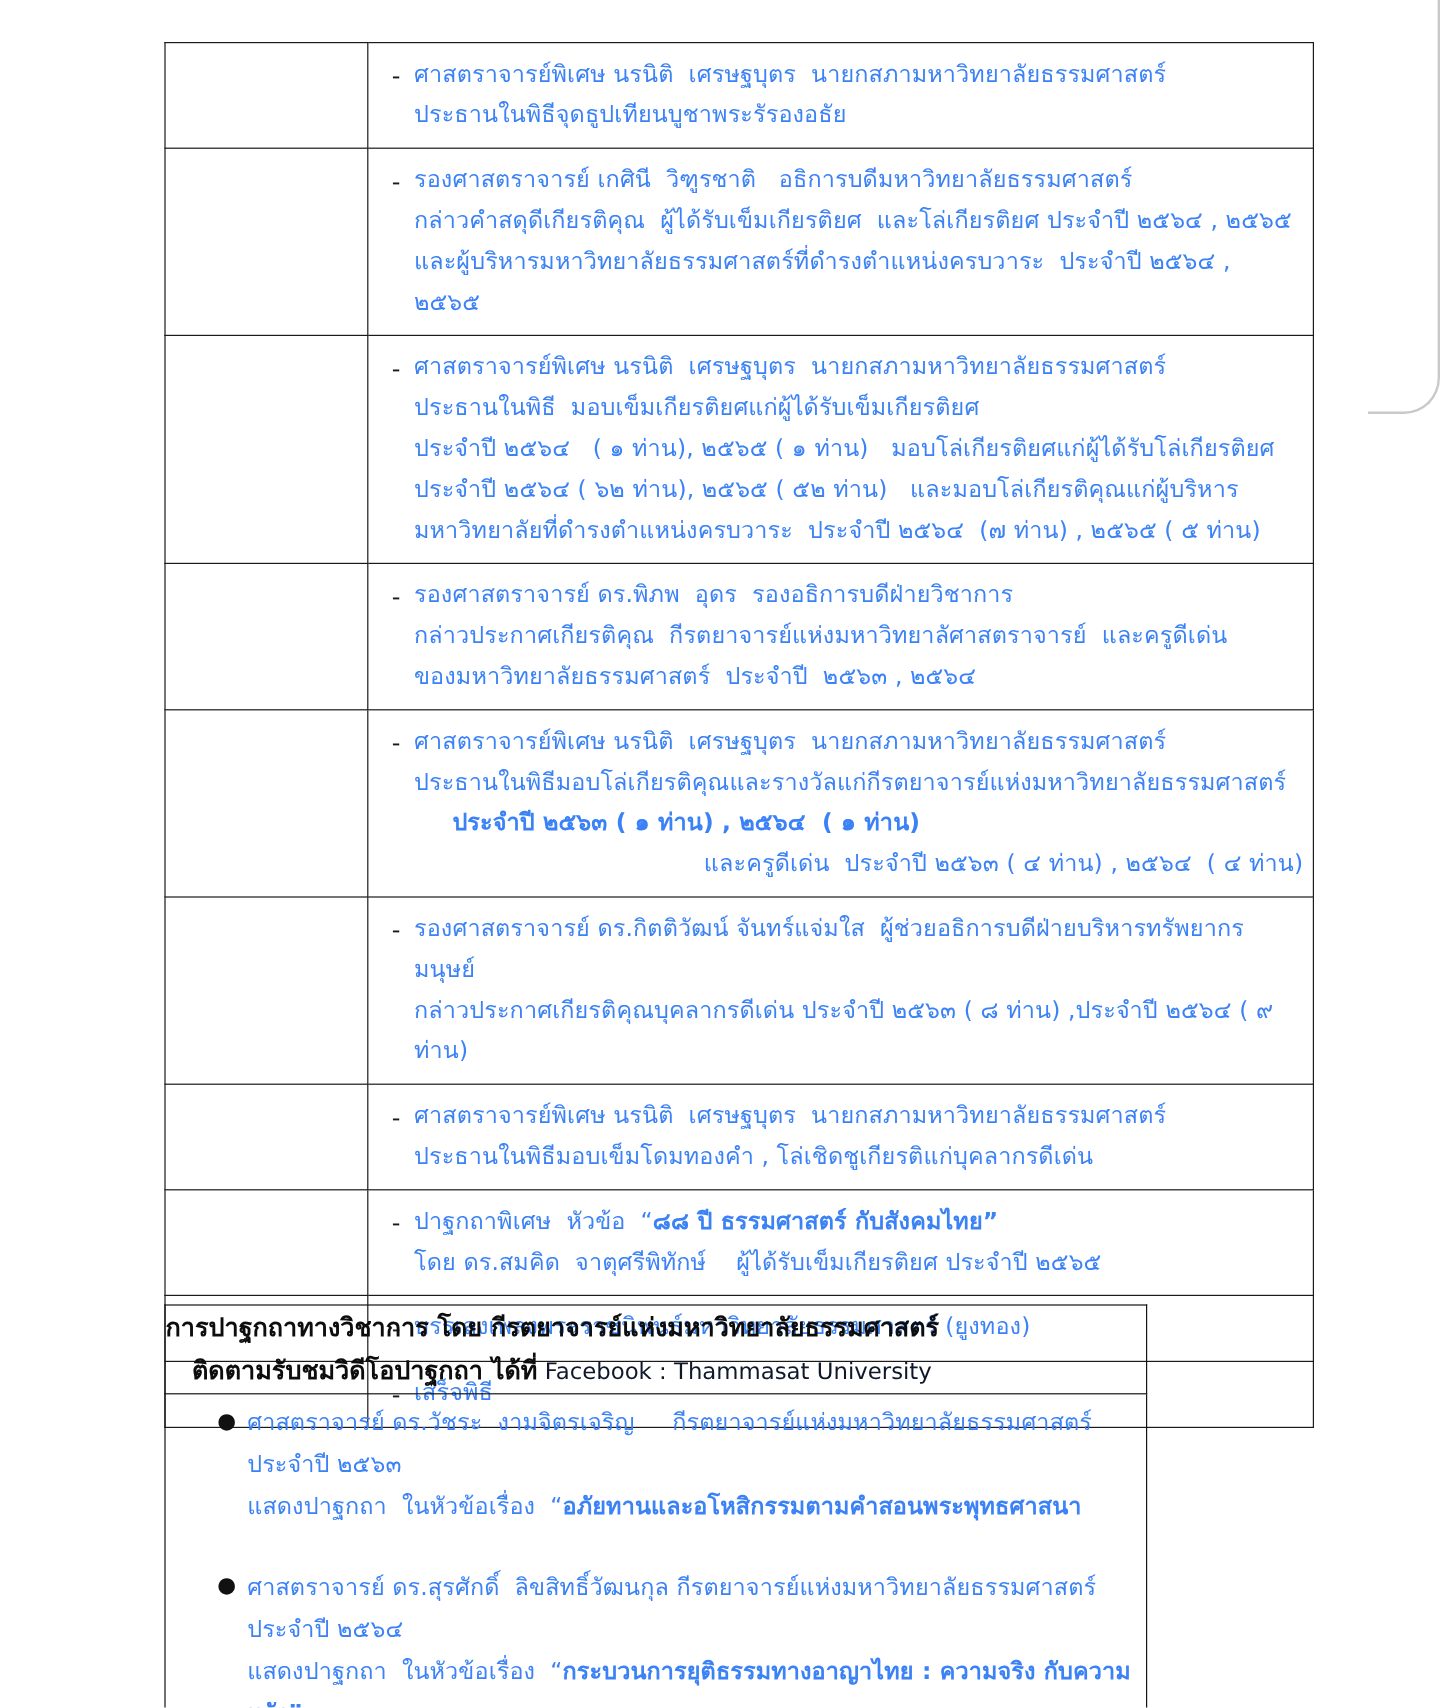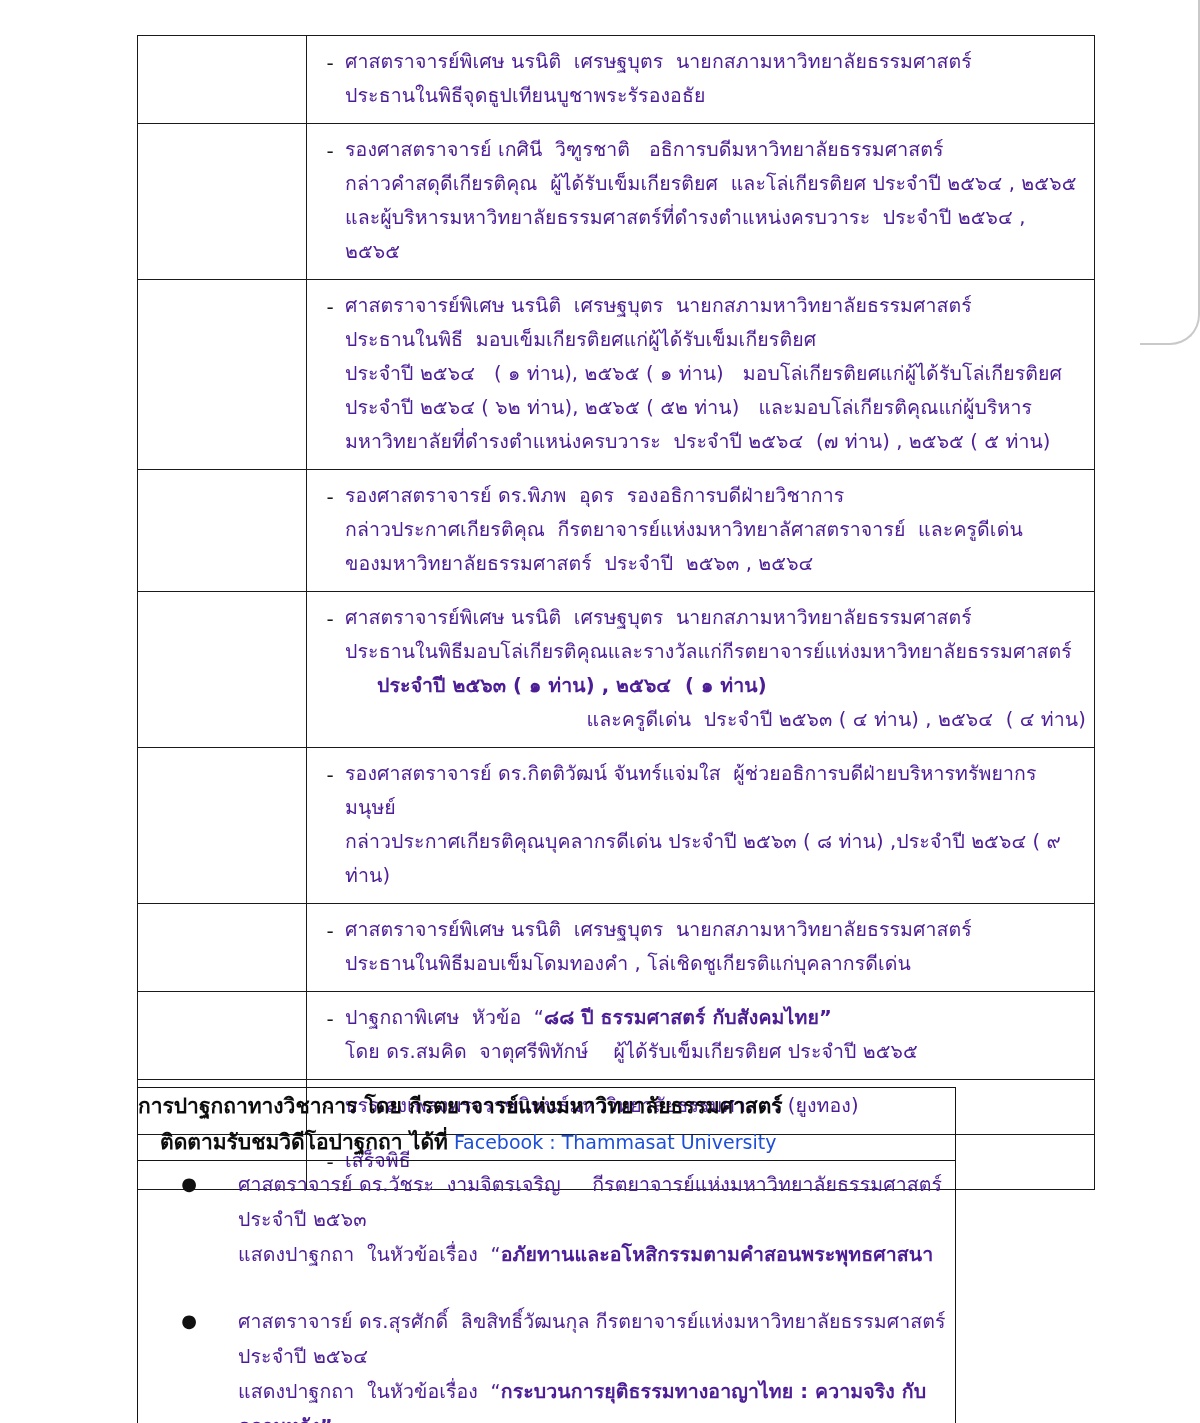--- a/index.html
+++ b/index.html
@@ -79,21 +79,21 @@
     color: #111111;
   }
   .lines {
     flex: 1 1 auto;
   }
   .tline {
     font-size: 19.5px;
     line-height: 34px;
     white-space: pre-wrap;
     letter-spacing: 0.1px;
-    color: #4c1d95;
+    color: #3b82f6;
   }
   .tline.indent-1 { padding-left: 32px; font-weight: bold; }
   .tline.indent-2 { padding-left: 14px; text-align: right; }
 
   
   .lecture-table {
     position: absolute;
     left: 137px;
     top: 1087px;
     width: 819px;
@@ -113,37 +113,36 @@
     line-height: 36px;
     font-weight: 700;
     color: #0d0d0d;
   }
   .lecture-head .hl.second {
     padding-left: 22px;
   }
   .lecture-head .plain {
     font-weight: 400;
     font-size: 19px;
-    color: #1d4ed8;
+    color: #0f172a;
   }
   .lecture-body {
     padding: 16px 14px 18px 14px;
   }
   .lec-item {
     display: flex;
     align-items: flex-start;
     padding: 6px 0 6px 34px;
   }
   .lec-item + .lec-item {
     padding-top: 26px;
   }
   .lec-item .lines .tline {
     font-size: 19.5px;
     line-height: 35px;
-    margin-left: 32px;
   }
   .q-bold {
     font-weight: 700;
   }
 </style>
 </head>
 <body>
 
 <div class="page">
 

